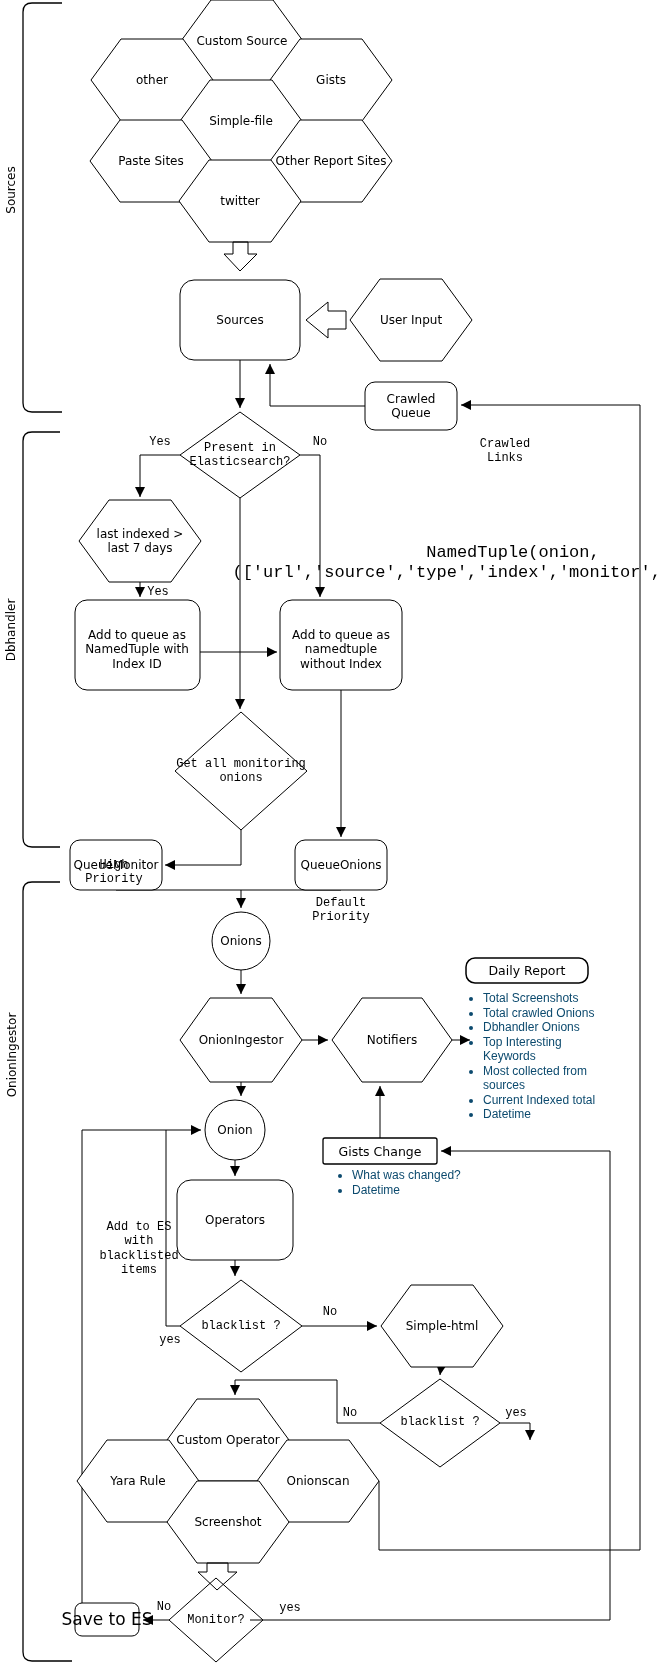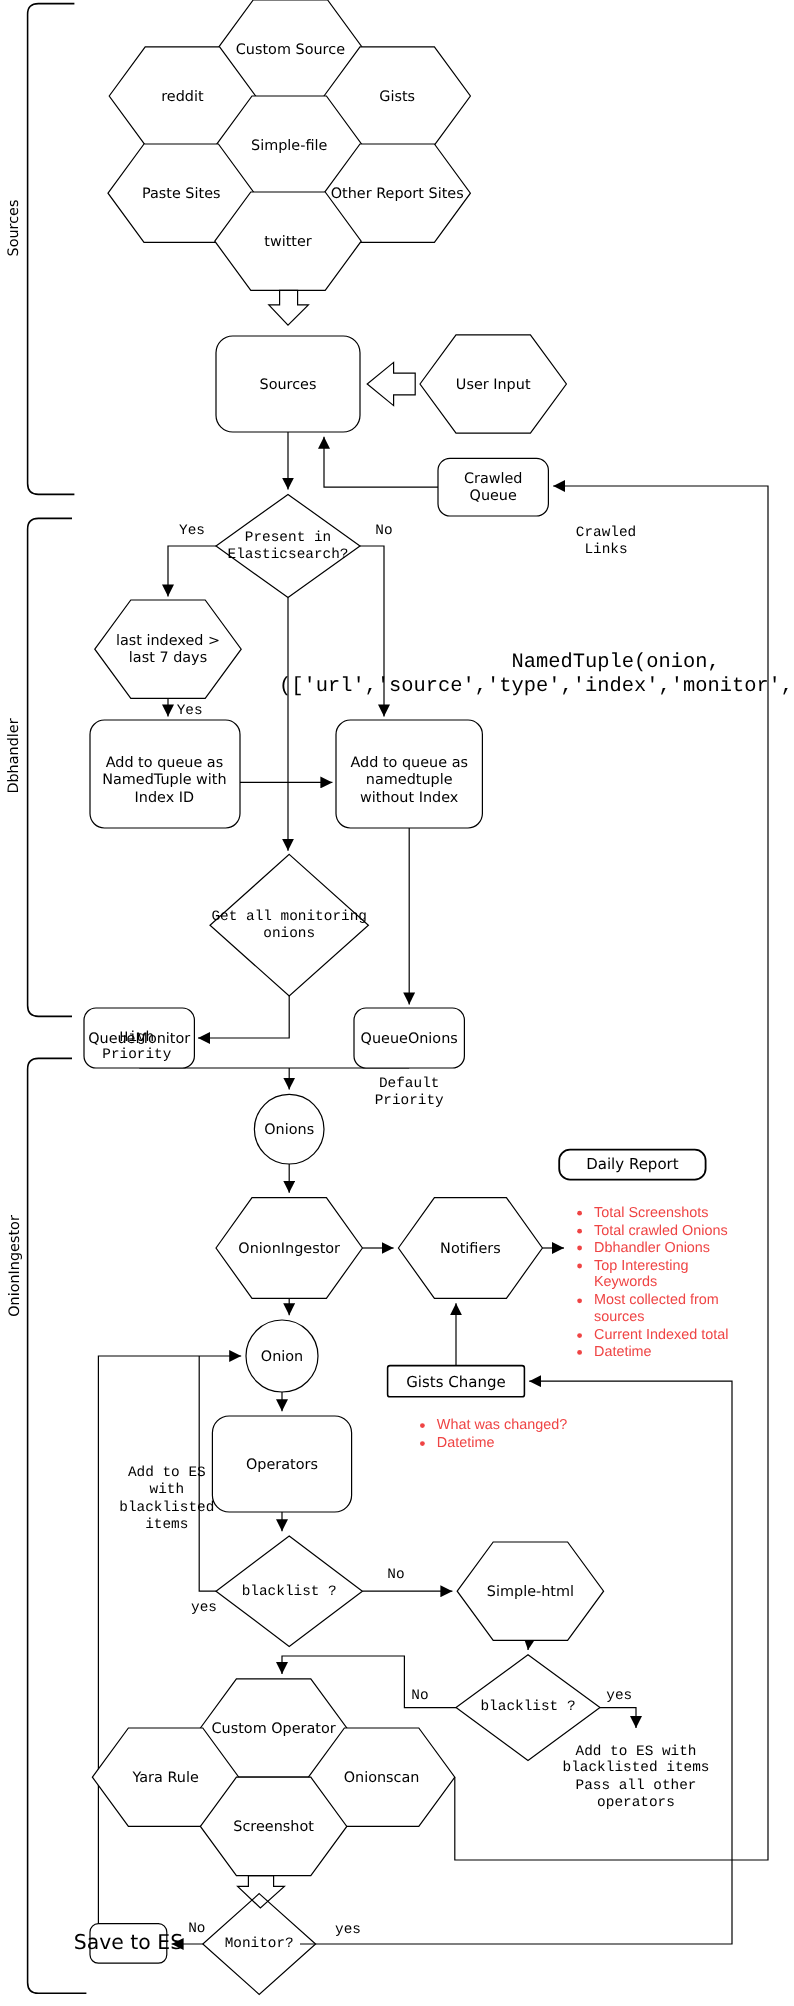--- a/index.html
+++ b/index.html
@@ -5,22 +5,22 @@
   html,body { margin:0; padding:0; background:#ffffff; }
   #canvas { position:relative; width:662px; height:1672px; background:#ffffff; overflow:hidden;
             font-family:"DejaVu Sans",sans-serif; color:#000; }
   #shapes { position:absolute; left:0; top:0; }
   .lbl { position:absolute; transform:translate(-50%,-50%); text-align:center;
          white-space:pre-line; font:12px/1.2 "DejaVu Sans",sans-serif; color:#000; }
   .ann { font-family:Liberation Mono, monospace; }
   .sm  { font-size:17px; }
   .big { font-size:12.5px; }
   .rot { transform:translate(-50%,-50%) rotate(-90deg); white-space:nowrap; }
-  ul.blist { position:absolute; margin:12px; padding-left:15px; list-style:disc;
-             font:12px/14.5px "Liberation Sans",sans-serif; color:#ef4444; }
+  ul.blist { position:absolute; margin:0; padding-left:15px; list-style:disc;
+             font:12px/14.5px "Liberation Sans",sans-serif; color:#0c4a6e; }
   ul.blist li { padding:0; margin:0; }
 </style>
 </head>
 <body>
 
 <div id="canvas">
 
   <svg id="shapes" width="662" height="1672" viewBox="0 0 662 1672">
     <defs>
       <marker id="ah" markerUnits="userSpaceOnUse" markerWidth="12" markerHeight="10" refX="10" refY="5" orient="auto">
@@ -137,21 +137,21 @@
       <polygon points="346,311 328,311 328,302 306,320 328,338 328,329 346,329"></polygon>
       <polygon points="207,1563 228,1563 228,1572 237,1572 217,1590 198,1572 207,1572"></polygon>
     </g>
   </svg>
 
   <div class="lbl rot" style="left:11px;top:190px">Sources</div>
   <div class="lbl rot" style="left:11px;top:630px">Dbhandler</div>
   <div class="lbl rot" style="left:12px;top:1055px">OnionIngestor</div>
 
   <div class="lbl" style="left:242px;top:41px">Custom Source</div>
-  <div class="lbl" style="left:152px;top:80px">reddit</div>
+  <div class="lbl" style="left:152px;top:80px">other</div>
   <div class="lbl" style="left:331px;top:80px">Gists</div>
   <div class="lbl" style="left:241px;top:121px">Simple-file</div>
   <div class="lbl" style="left:151px;top:161px">Paste Sites</div>
   <div class="lbl" style="left:331px;top:161px;white-space:nowrap">Other Report Sites</div>
   <div class="lbl" style="left:240px;top:201px">twitter</div>
 
   <div class="lbl" style="left:240px;top:320px">Sources</div>
   <div class="lbl" style="left:411px;top:320px">User Input</div>
   <div class="lbl" style="left:411px;top:406px">Crawled
 Queue</div>
@@ -206,24 +206,20 @@
 with
 blacklisted
 items</div>
   <div class="lbl ann" style="left:241px;top:1326px">blacklist ?</div>
   <div class="lbl ann" style="left:330px;top:1312px">No</div>
   <div class="lbl ann" style="left:170px;top:1340px">yes</div>
   <div class="lbl" style="left:442px;top:1326px">Simple-html</div>
   <div class="lbl ann" style="left:440px;top:1422px">blacklist ?</div>
   <div class="lbl ann" style="left:350px;top:1413px">No</div>
   <div class="lbl ann" style="left:516px;top:1413px">yes</div>
-  <div class="lbl ann" style="left:530px;top:1481px">Add to ES with
-blacklisted items
-Pass all other
-operators</div>
   <div class="lbl" style="left:228px;top:1440px;white-space:nowrap">Custom Operator</div>
   <div class="lbl" style="left:138px;top:1481px">Yara Rule</div>
   <div class="lbl" style="left:318px;top:1481px">Onionscan</div>
   <div class="lbl" style="left:228px;top:1522px">Screenshot</div>
   <div class="lbl ann" style="left:216px;top:1620px">Monitor?</div>
   <div class="lbl ann" style="left:164px;top:1607px">No</div>
   <div class="lbl ann" style="left:290px;top:1608px">yes</div>
   <div class="lbl sm" style="left:107px;top:1619px">Save to ES</div>
 
 </div>

